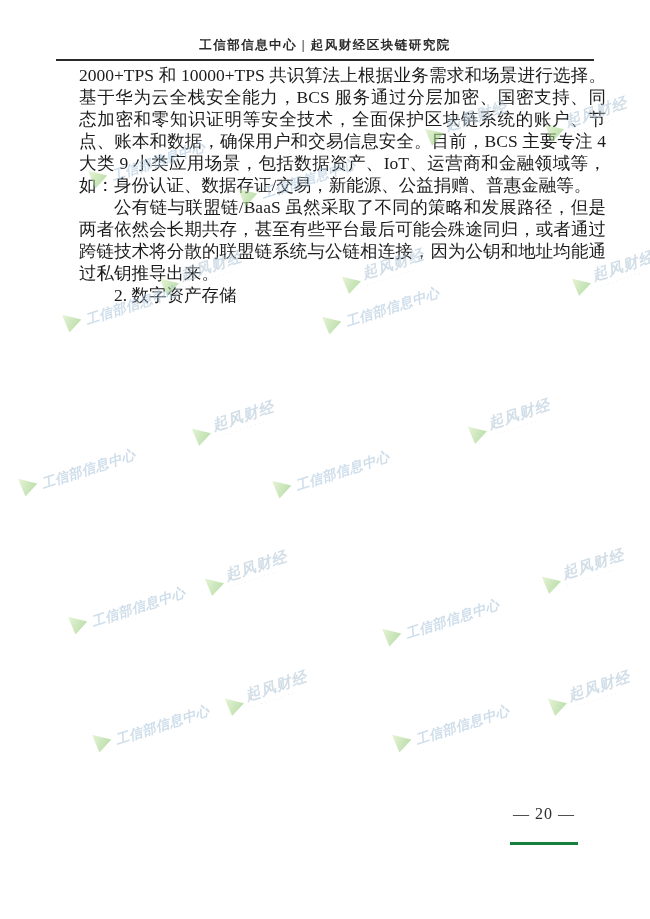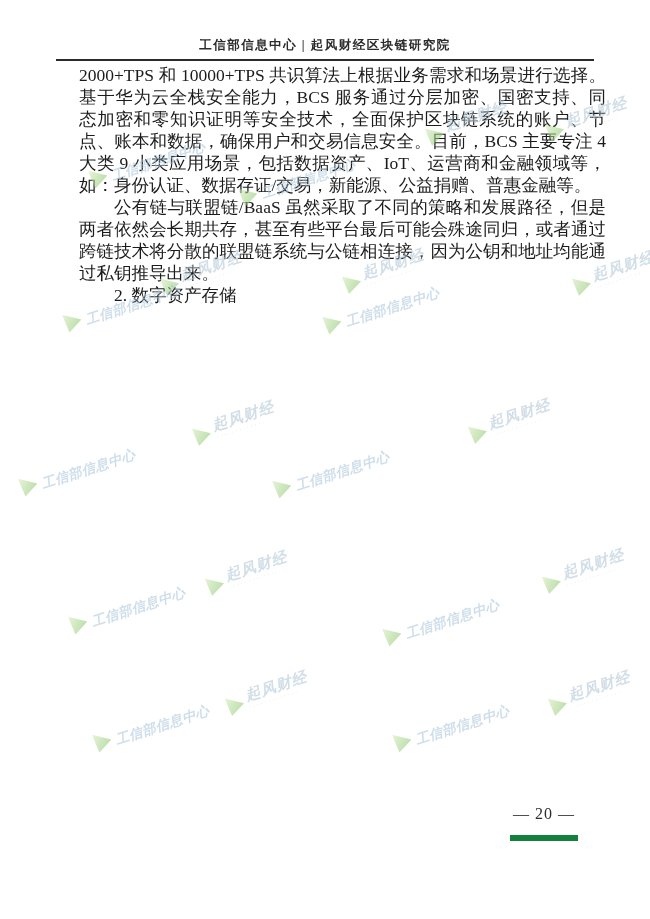--- a/index.html
+++ b/index.html
@@ -29,22 +29,22 @@
     font-size:17.5px; line-height:22px;
     text-align:justify;
     z-index:2;
     margin-left:17px;
   }
   p.para { margin:0; }
   p.para.indent { text-indent:2em; }
   .footer {
     position:absolute; top:805px; right:72px;
     font-size:16px; color:#2f2f2f; letter-spacing:1px;
-    border-bottom:6px solid #15803d;
-    padding:0 3px 12px 3px;
+    border-bottom:3px solid #15803d;
+    padding:0 3px 19px 3px;
     z-index:3;
   }
   
   .wm-layer {
     position:absolute; inset:0;
     z-index:4; pointer-events:none;
   }
   .wm {
     position:absolute;
     display:flex; align-items:flex-end; gap:4px;

